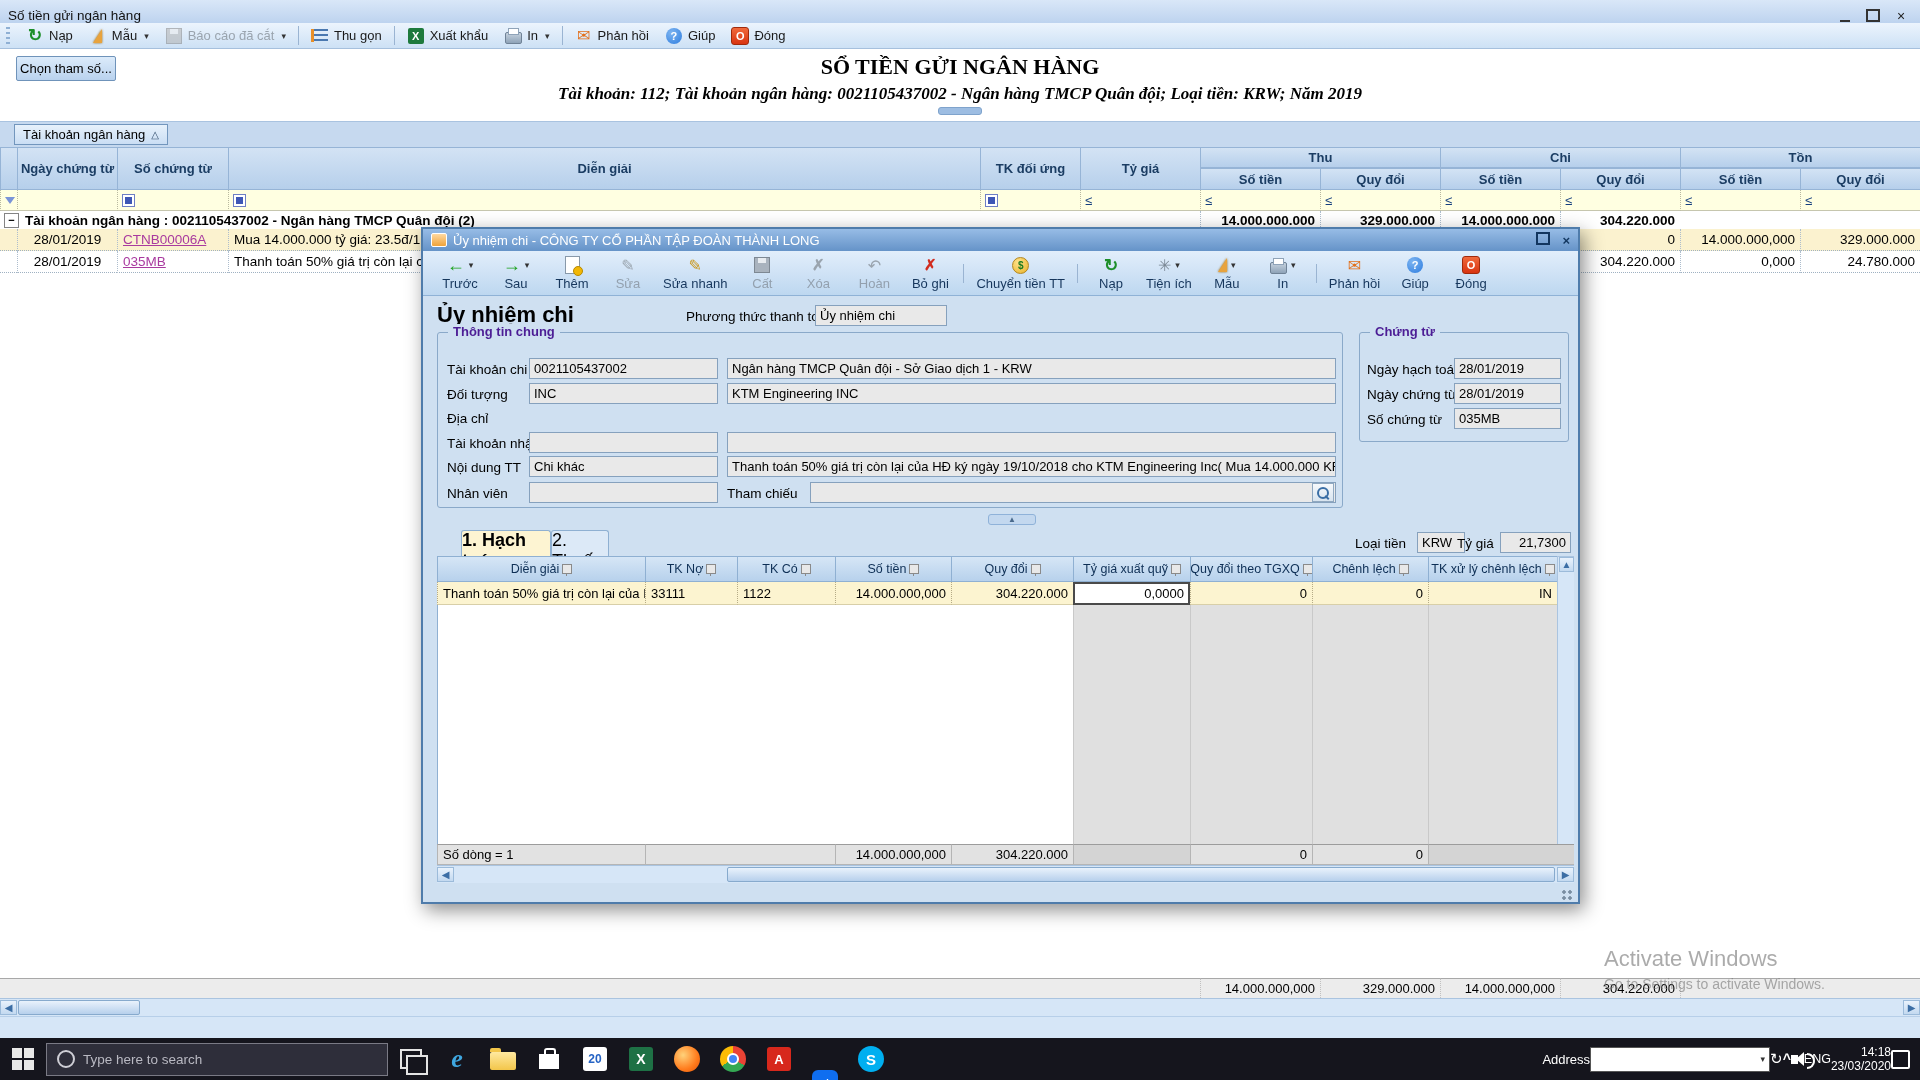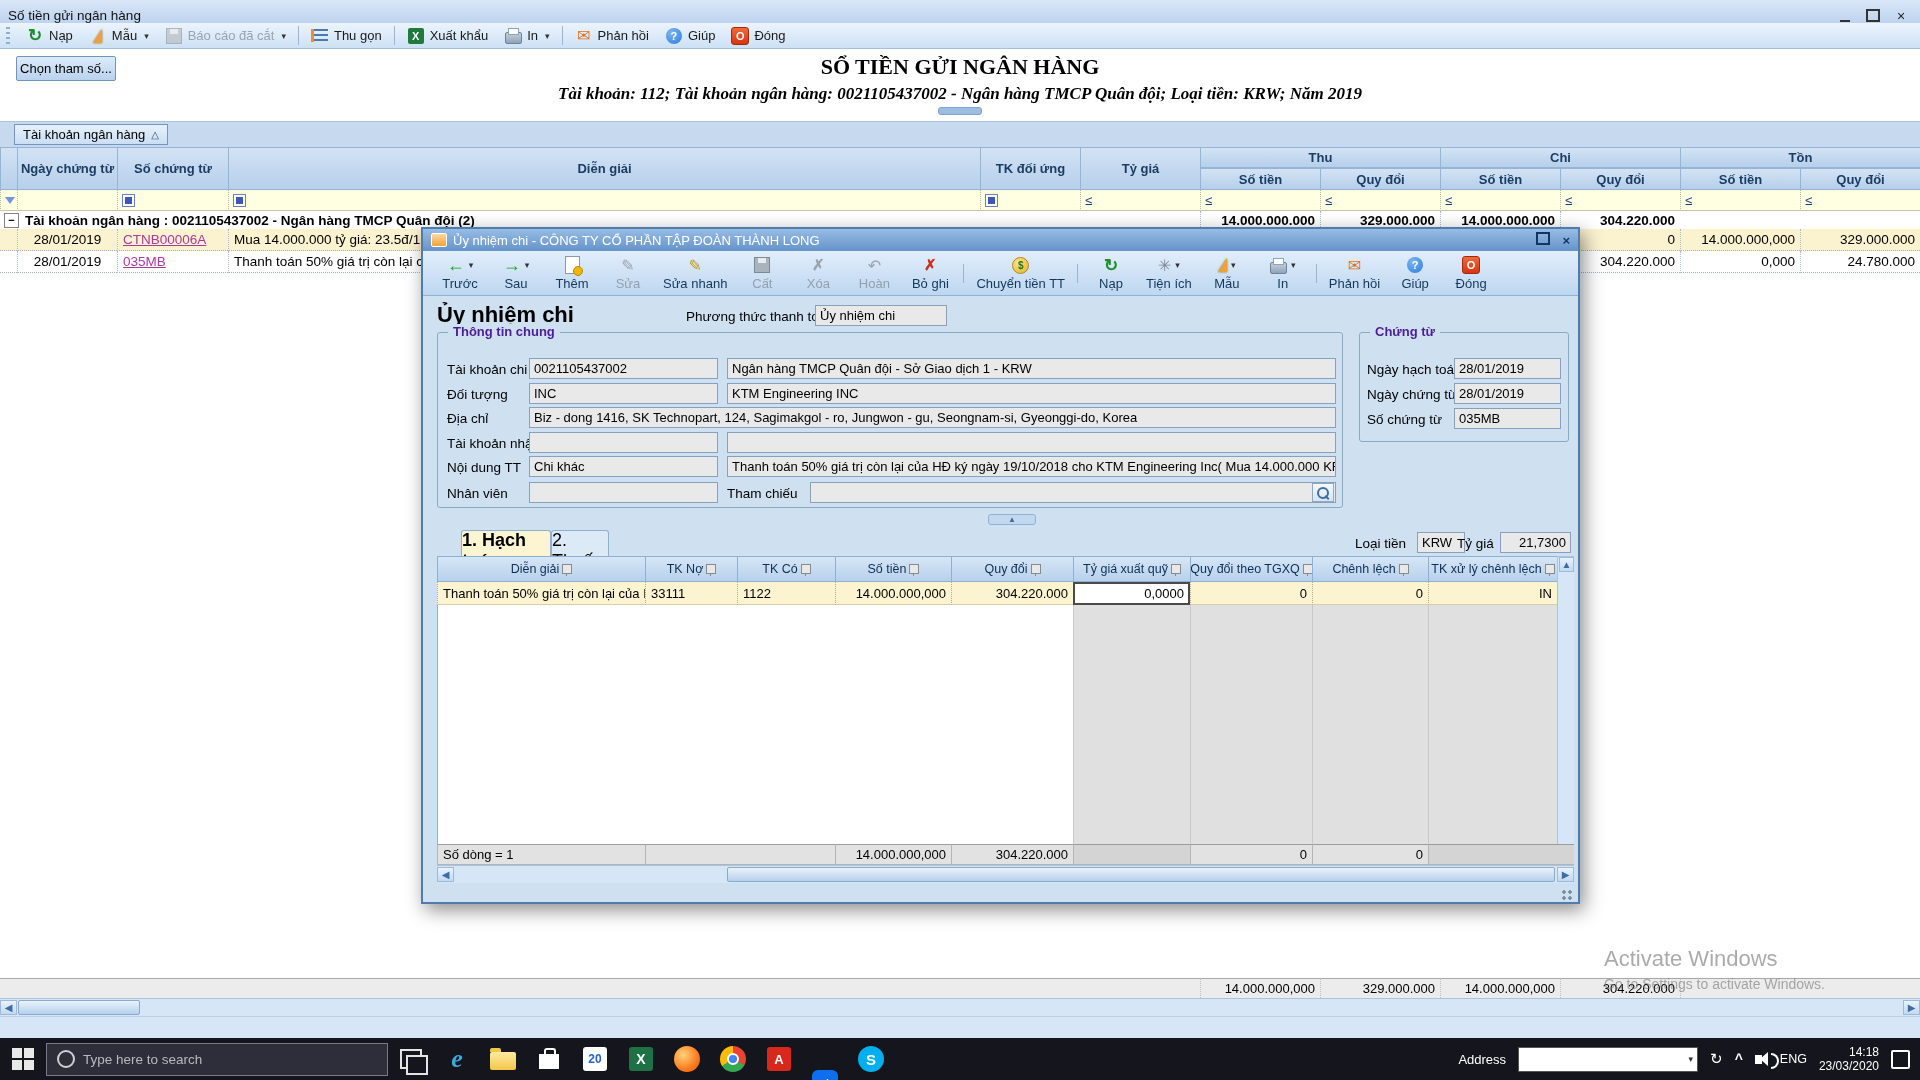--- a/index.html
+++ b/index.html
@@ -126,21 +126,21 @@
   .i-store{width:20px;height:15px;background:#fff;position:relative;margin-top:5px;}
   .i-store::before{content:"";position:absolute;left:5px;top:-6px;width:8px;height:6px;border:2px solid #fff;border-bottom:none;border-radius:3px 3px 0 0;}
   .i-badge20{width:24px;height:24px;background:#fff;border-radius:3px;color:#2563c4;font-weight:bold;font-size:12px;display:flex;align-items:center;justify-content:center;}
   .i-xl{width:24px;height:24px;background:#1e7145;border-radius:3px;color:#fff;font-weight:bold;font-size:14px;display:flex;align-items:center;justify-content:center;}
   .i-ffx{width:26px;height:26px;border-radius:50%;background:radial-gradient(circle at 35% 35%,#ffd27a,#ff7b1c 60%,#e1540a);}
   .i-chrome{width:26px;height:26px;border-radius:50%;background:conic-gradient(#ea4335 0 33%,#34a853 33% 66%,#fbbc05 66% 100%);position:relative;}
   .i-chrome::after{content:"";position:absolute;inset:7px;border-radius:50%;background:#4285f4;border:2px solid #fff;}
   .i-pdf{width:24px;height:24px;background:#d7281c;border-radius:3px;color:#fff;font-weight:bold;font-size:13px;display:flex;align-items:center;justify-content:center;}
   .i-zalo{width:26px;height:26px;background:#0f6ef0;border-radius:6px;color:#fff;font-weight:bold;font-size:9px;display:flex;align-items:center;justify-content:center;margin-top:48px;}
   .i-skype{width:26px;height:26px;background:#00aff0;border-radius:50%;color:#fff;font-weight:bold;font-size:15px;display:flex;align-items:center;justify-content:center;}
-  .tright{margin-left:auto;display:flex;align-items:center;gap:12px;padding-right:10px;}
+  .tright{margin-left:auto;display:flex;align-items:center;padding-right:10px;}
   .addr{width:170px;height:23px;background:#fff;border:1px solid #555;display:flex;align-items:center;justify-content:flex-end;padding:0 4px;color:#333;font-size:10px;}
   .spk{width:7px;height:9px;background:#fff;position:relative;margin-right:6px;}
   .spk::before{content:"";position:absolute;left:5px;top:-3px;border:7px solid transparent;border-right:8px solid #fff;border-left:none;}
   .spk::after{content:"";position:absolute;left:16px;top:-2px;width:6px;height:12px;border:2px solid #fff;border-left:none;border-radius:0 8px 8px 0;}
   .clock{text-align:right;font-size:12px;line-height:14px;color:#fff;}
   .notif{width:15px;height:15px;border:2px solid #fff;border-radius:2px;}
 </style>
 </head>
 <body>
 
@@ -478,21 +478,20 @@
     <div class="abs gb" style="left:14px;top:103px;width:906px;height:176px;">
       <span class="gleg">Thông tin chung</span>
     </div>
     <div class="abs flabel" style="left:24px;top:133px;">Tài khoản chi</div>
     <div class="abs inp" style="left:106px;top:129px;width:189px;">0021105437002</div>
     <div class="abs inp" style="left:304px;top:129px;width:609px;">Ngân hàng TMCP Quân đội  - Sở Giao dịch 1 - KRW</div>
     <div class="abs flabel" style="left:24px;top:158px;">Đối tượng</div>
     <div class="abs inp" style="left:106px;top:154px;width:189px;">INC</div>
     <div class="abs inp" style="left:304px;top:154px;width:609px;">KTM Engineering INC</div>
     <div class="abs flabel" style="left:24px;top:182px;">Địa chỉ</div>
-    <div class="abs inp" style="left:106px;top:178px;width:807px;">Biz - dong 1416, SK Technopart, 124, Sagimakgol - ro, Jungwon - gu, Seongnam-si, Gyeonggi-do, Korea</div>
     <div class="abs flabel" style="left:24px;top:207px;">Tài khoản nhận</div>
     <div class="abs inp" style="left:106px;top:203px;width:189px;"></div>
     <div class="abs inp" style="left:304px;top:203px;width:609px;"></div>
     <div class="abs flabel" style="left:24px;top:231px;">Nội dung TT</div>
     <div class="abs inp" style="left:106px;top:227px;width:189px;">Chi khác</div>
     <div class="abs inp" style="left:304px;top:227px;width:609px;">Thanh toán 50% giá trị còn lại của HĐ ký ngày 19/10/2018 cho KTM Engineering Inc( Mua 14.000.000 KRW)</div>
     <div class="abs flabel" style="left:24px;top:257px;">Nhân viên</div>
     <div class="abs inp" style="left:106px;top:253px;width:189px;"></div>
     <div class="abs flabel" style="left:304px;top:257px;">Tham chiếu</div>
     <div class="abs inp" style="left:387px;top:253px;width:526px;"></div>

